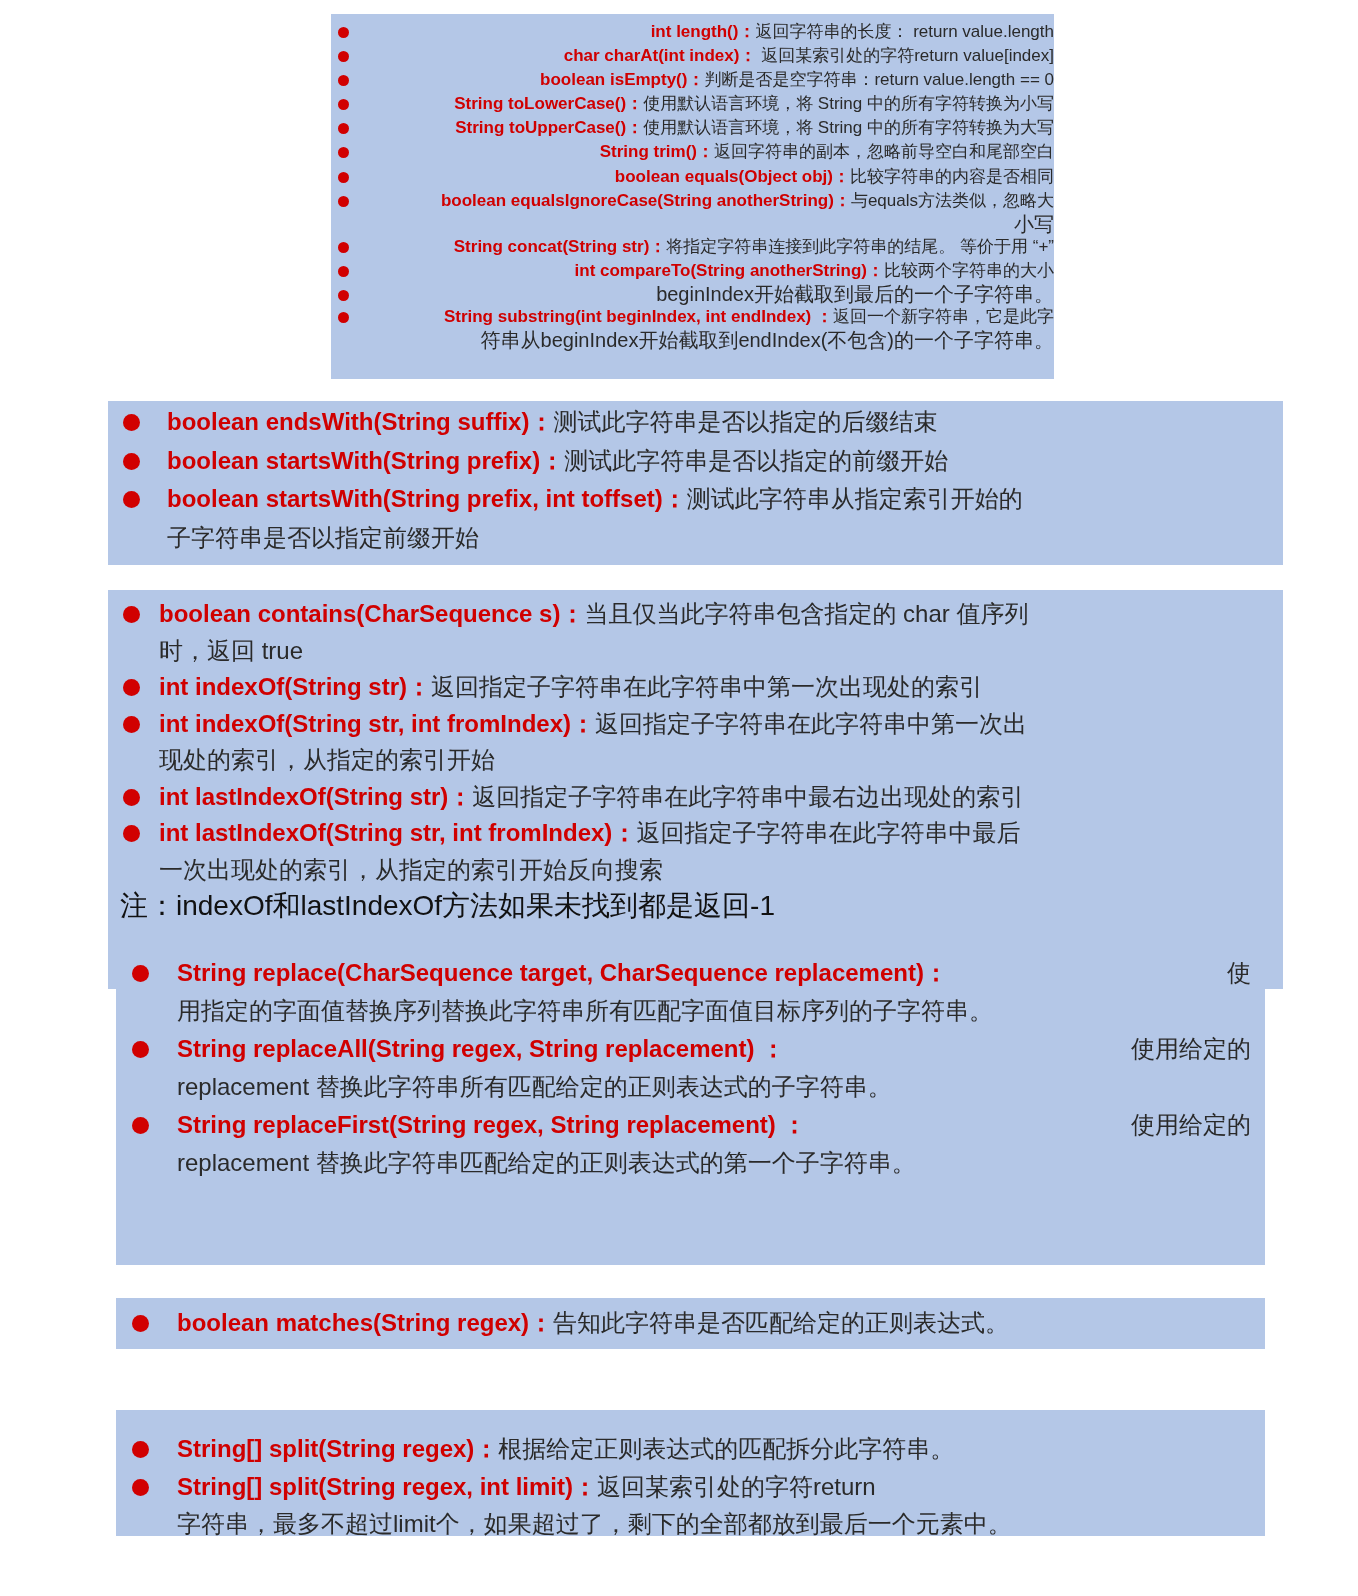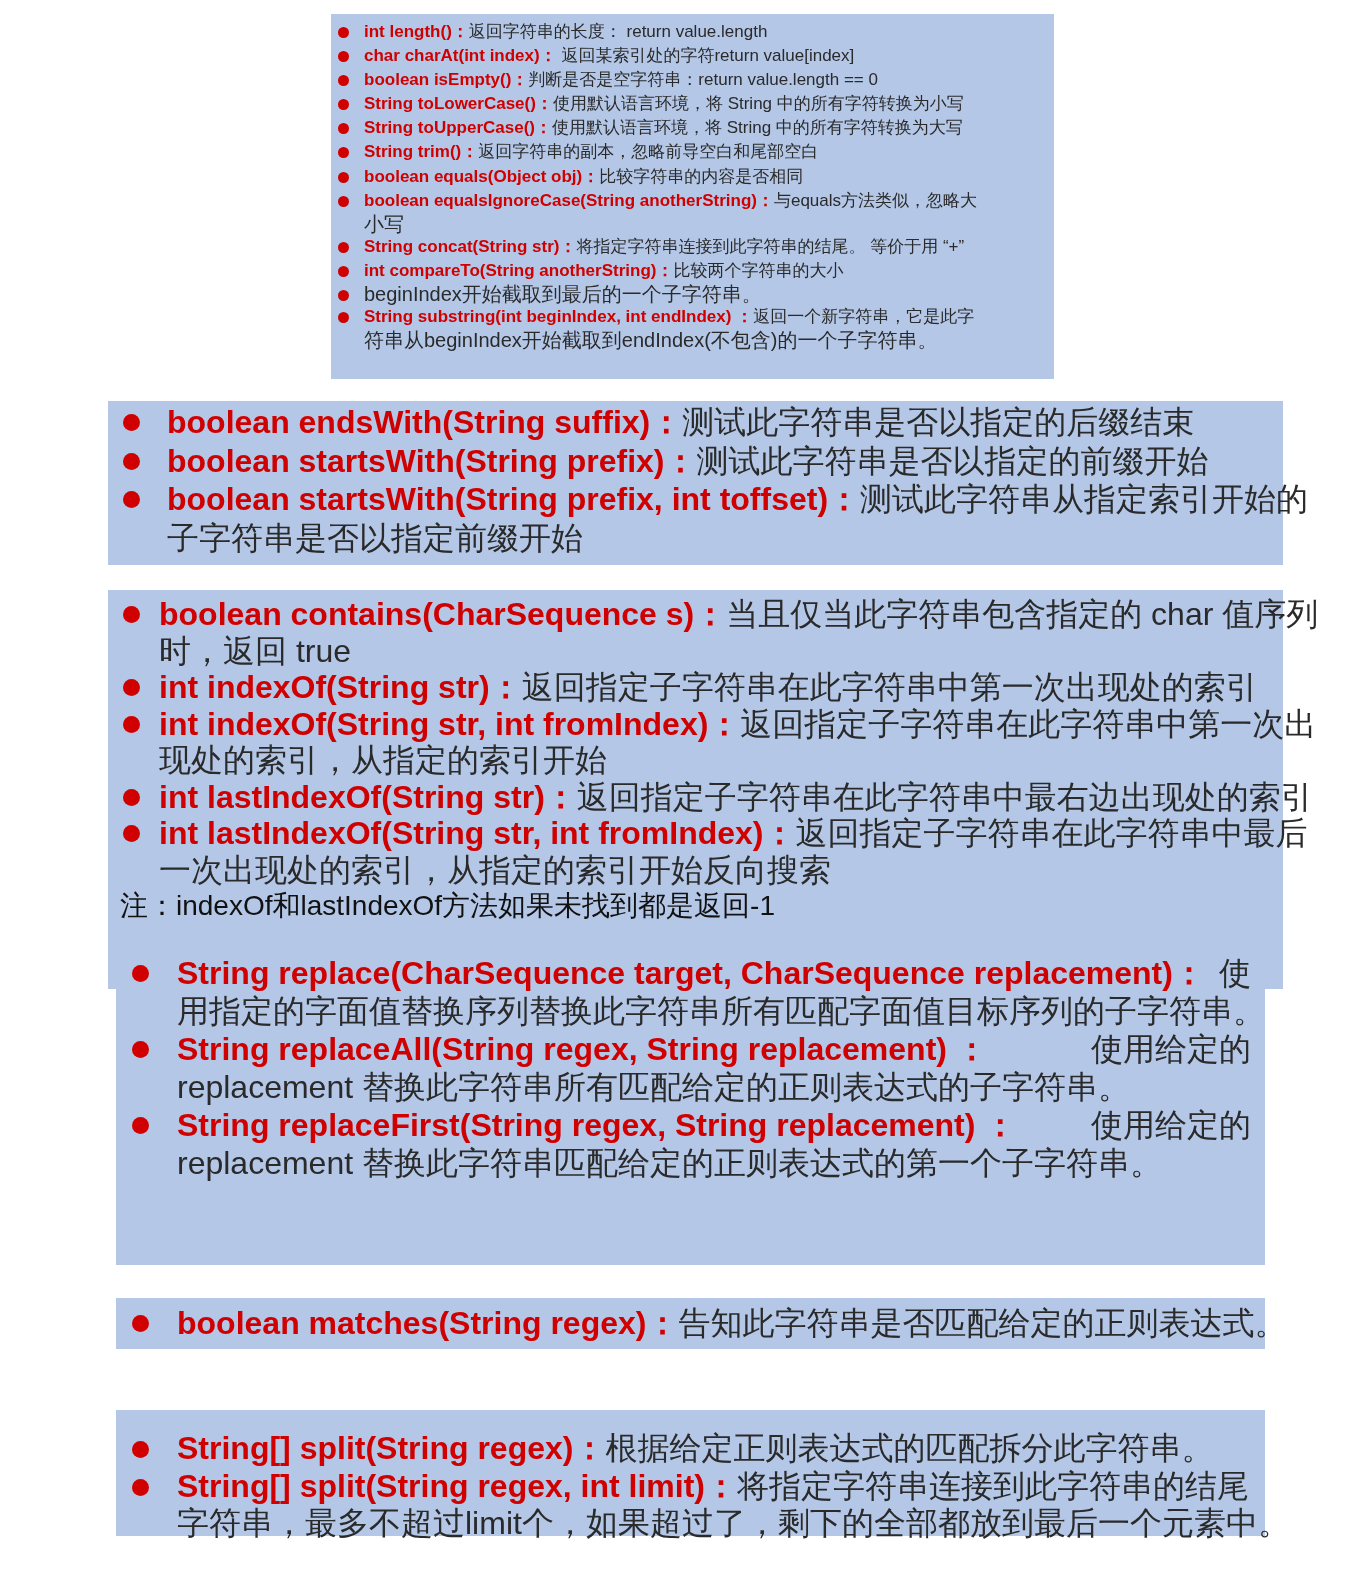--- a/index.html
+++ b/index.html
@@ -9,26 +9,26 @@
   .item { position: relative; padding-left: 0; }
   .bullet { position: absolute; border-radius: 50%; background: #d10000; }
   .sig { color: #d00000; font-weight: bold; }
   .desc { color: #2a2a2a; }
   .line { white-space: nowrap; display: block; }
   .cont { display: block; white-space: nowrap; }
   .note { color: #111; white-space: nowrap; }
 
   
   #box1 { left: 331px; top: 14px; width: 723px; height: 365px; padding: 6px 0 0 0; }
-  #box1 .item { margin-left: 33px; font-size: 17px; line-height: 24.1px; }
+  #box1 .item { margin-left: 33px; font-size: 17px; line-height: 24.1px; text-align: right; }
   #box1 .bullet { width: 11px; height: 11px; left: -26px; top: 7px; }
   #box1 .cont { font-size: 20px; line-height: 22px; }
 
   
-  .big .item { font-size: 32px; }
+  .big .item { font-size: 24px; }
   .big .bullet { width: 17px; height: 17px; }
 
   #box2 { left: 108px; top: 401px; width: 1175px; height: 164px; padding-top: 2px; }
   #box2 .item { margin-left: 59px; line-height: 38.5px; }
   #box2 .bullet { left: -44px; top: 11px; }
 
   #box3 { left: 108px; top: 590px; width: 1175px; height: 399px; padding-top: 6px; }
   #box3 .item { margin-left: 51px; line-height: 36.5px; }
   #box3 .bullet { left: -36px; top: 10px; }
   #box3 .note { display: block; margin-left: 12px; font-size: 28px; line-height: 36px; }
@@ -179,16 +179,16 @@
     </div>
 </div>
 
 <div class="box big" id="box6">
   <div class="item">
       <span class="bullet"></span>
       <span class="line"><span class="sig">String[] split(String regex)</span><span class="sig">：</span><span class="desc">根据给定正则表达式的匹配拆分此字符串。</span></span>
     </div>
   <div class="item">
       <span class="bullet"></span>
-      <span class="line"><span class="sig">String[] split(String regex, int limit)</span><span class="sig">：</span><span class="desc">将指定字符串连接到此字符串的结尾</span></span>
+      <span class="line"><span class="sig">String[] split(String regex, int limit)</span><span class="sig">：</span><span class="desc">返回某索引处的字符return</span></span>
       <span class="cont desc">字符串，最多不超过limit个，如果超过了，剩下的全部都放到最后一个元素中。</span>
     </div>
 </div>
 
 </body></html>

